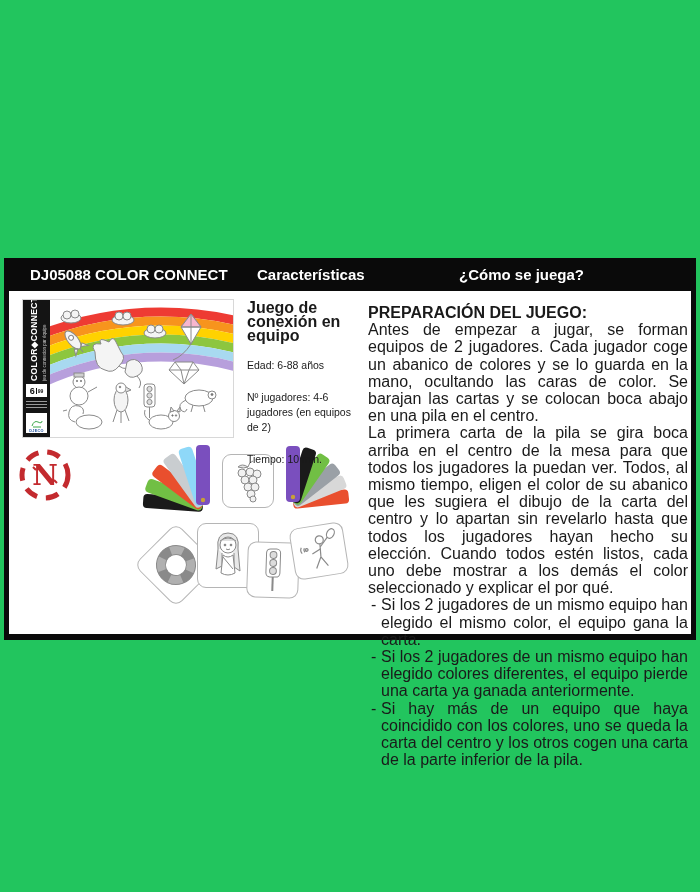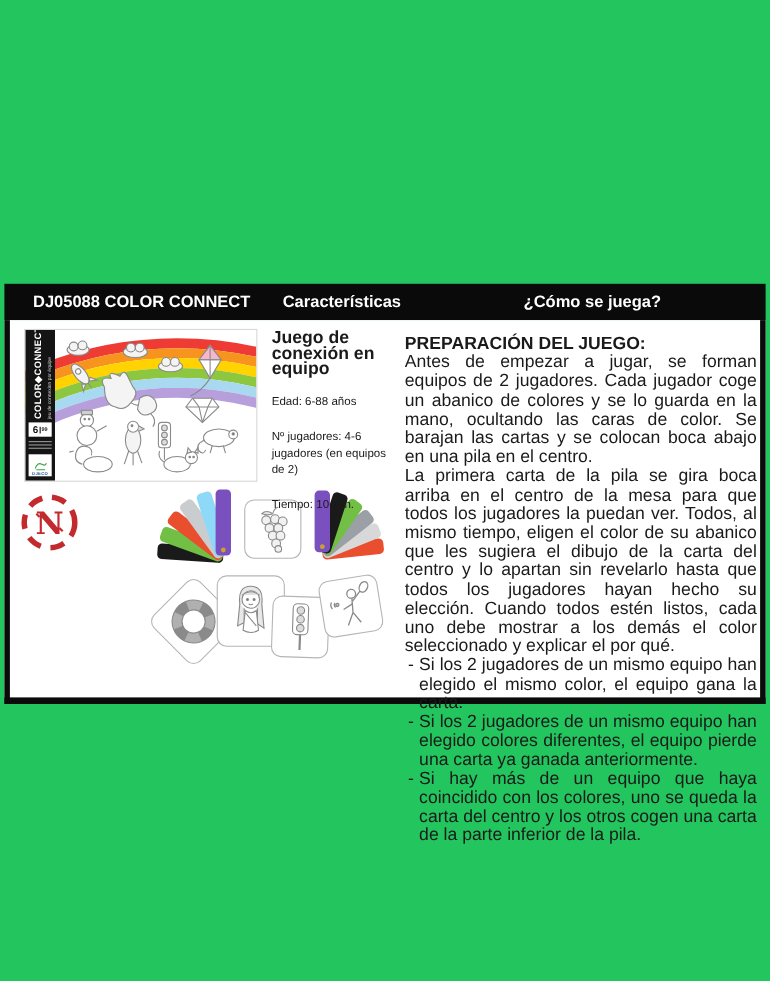--- a/index.html
+++ b/index.html
@@ -5,21 +5,21 @@
   html,body{margin:0;padding:0;background:#ffffff;}
   #page{position:relative;width:700px;height:892px;background:#22c55e;overflow:hidden;
         font-family:"Liberation Sans",sans-serif;color:#1a1a1a;}
 
   
   #header{position:absolute;left:4px;top:258px;width:692px;height:33px;background:#0a0a0a;}
   #header span{position:absolute;top:0;height:33px;line-height:33px;color:#ffffff;
                font-weight:bold;font-size:15px;white-space:nowrap;}
   #h-title{left:26px;}
   #h-carac{left:253px;}
-  #h-como{left:472px;}
+  #h-como{left:455px;}
 
   
   #frame{position:absolute;left:4px;top:291px;width:692px;height:349px;box-sizing:border-box;
          border-left:5px solid #0a0a0a;border-right:5px solid #0a0a0a;border-bottom:6px solid #0a0a0a;
          background:#ffffff;}
 
   
   #boxart{position:absolute;left:22px;top:299px;width:210px;height:137px;background:#ffffff;
           border:1px solid #d8d8d8;overflow:hidden;}
   #strip{position:absolute;left:0;top:0;width:27px;height:137px;background:#141414;}

